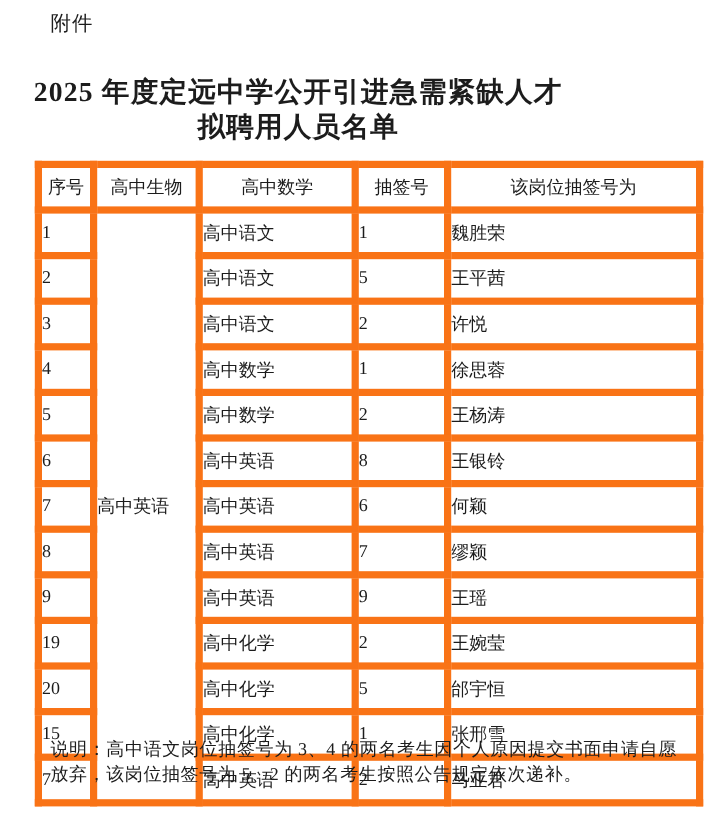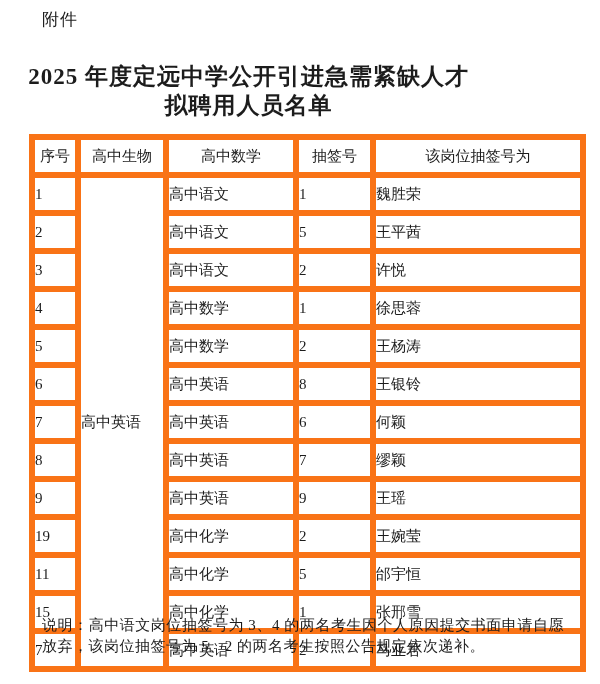--- a/index.html
+++ b/index.html
@@ -157,21 +157,21 @@
           <td>9</td>
           <td>王瑶</td>
         </tr>
         <tr>
           <td>19</td>
           <td>高中化学</td>
           <td>2</td>
           <td>王婉莹</td>
         </tr>
         <tr>
-          <td>11</td>
+          <td>20</td>
           <td>高中化学</td>
           <td>5</td>
           <td>邰宇恒</td>
         </tr>
         <tr>
           <td>15</td>
           <td>高中化学</td>
           <td>1</td>
           <td>张邢雪</td>
         </tr>

